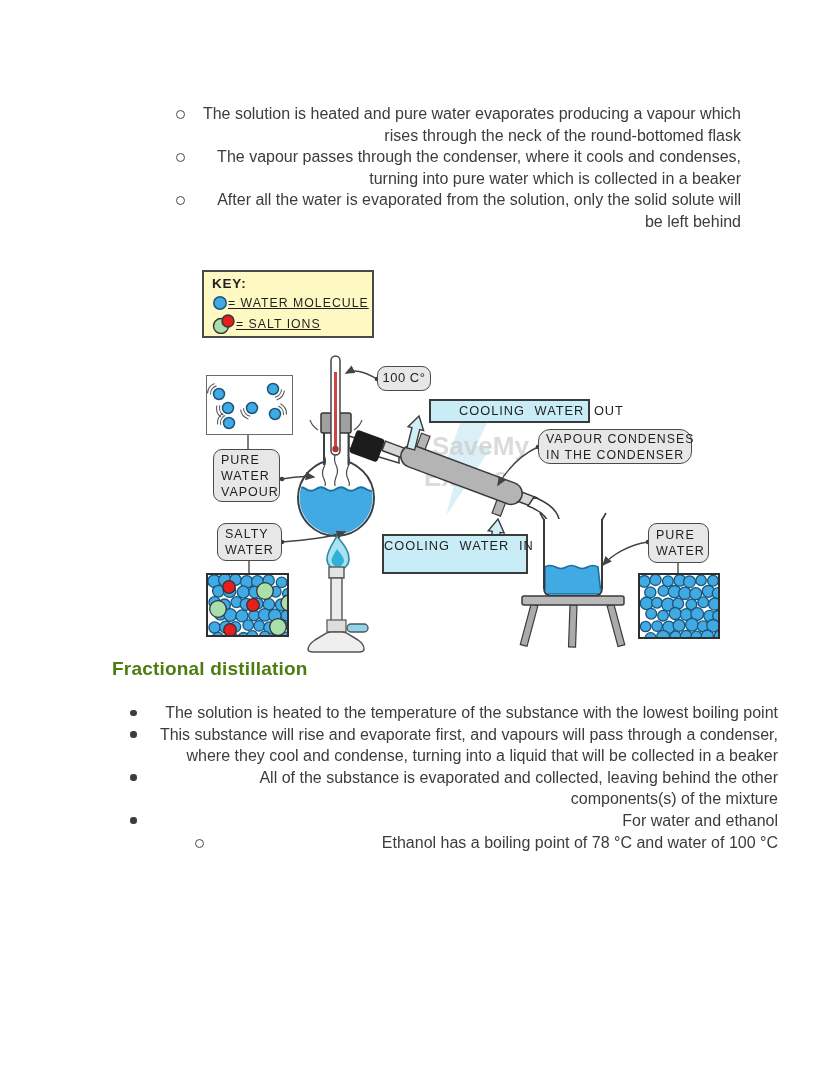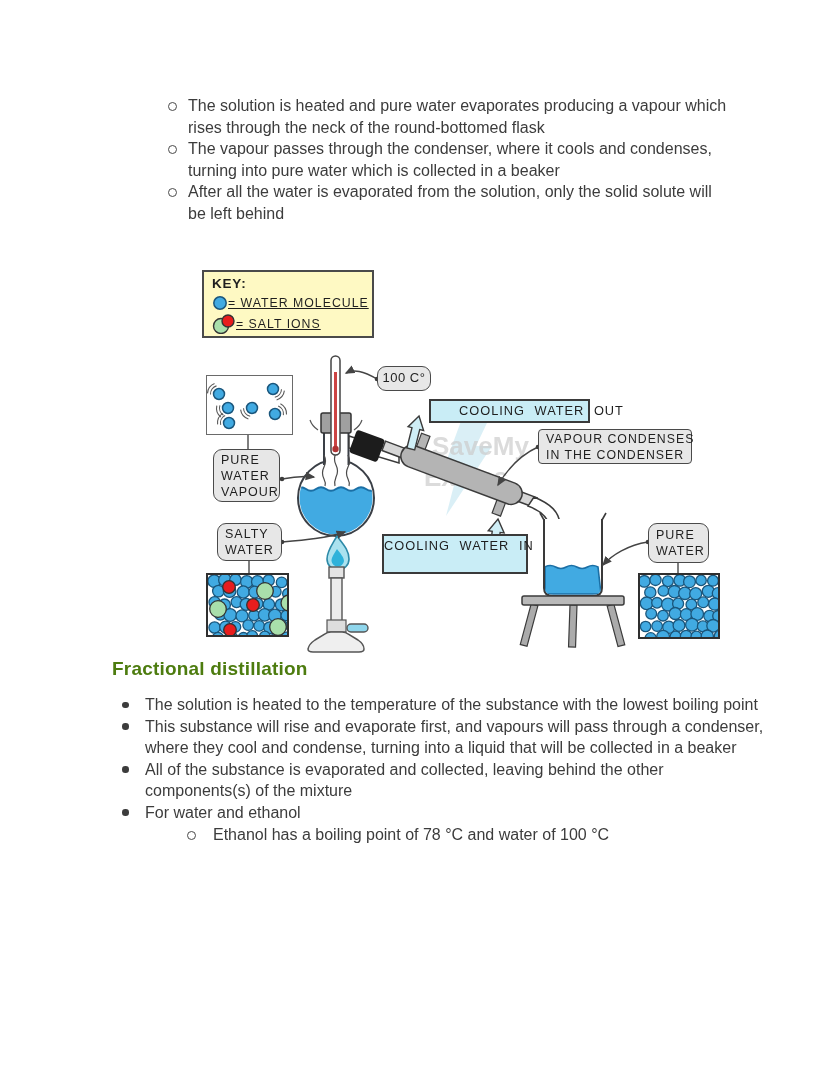--- a/index.html
+++ b/index.html
@@ -1,21 +1,21 @@
 <!DOCTYPE html>
 <html><head>
 <meta charset="utf-8">
 <style>
   html,body{margin:0;padding:0;}
   body{width:828px;height:1071px;background:#ffffff;position:relative;overflow:hidden;
        font-family:"Liberation Sans","DejaVu Sans",sans-serif;color:#3c3c3c;}
   .page{position:absolute;inset:0;}
 
   
-  ul{list-style:none;margin:0;padding:0;position:absolute;z-index:4;}
+  ul{list-style:none;margin:8px;padding:0;position:absolute;z-index:4;text-align:right;}
   .intro{left:167px;top:95px;width:566px;}
   .intro li{position:relative;padding-left:21px;font-size:16px;line-height:21.6px;color:#3c3c3c;}
   .intro li::before{content:"";position:absolute;left:1px;top:7px;width:7px;height:7px;
                     border:1.7px solid #4a4a4a;border-radius:50%;}
   .heading{position:absolute;left:112px;top:658px;margin:0;font-size:19px;font-weight:600;
            color:#4d7c0f;letter-spacing:.2px;z-index:4;}
   .fract{left:120px;top:694px;width:650px;}
   .fract li{position:relative;padding-left:25px;font-size:16px;line-height:21.6px;color:#3c3c3c;}
   .fract li::before{content:"";position:absolute;left:2px;top:7.5px;width:6.5px;height:6.5px;
                     background:#3c3c3c;border-radius:50%;}
@@ -314,21 +314,21 @@
     <div>VAPOUR</div>
   </div>
 
   <div class="d-lbl rounded" style="left:217px;top:523px;width:65px;height:38px;padding:2px 0 0 7px;line-height:16px;">
     <div>SALTY</div>
     <div>WATER</div>
   </div>
 
   <div class="cyan" style="left:429px;top:399px;width:161px;height:24px;padding-left:28px;">COOLING WATER OUT</div>
 
-  <div class="d-lbl" style="left:538px;top:429px;width:154px;height:35px;padding:2px 0 0 7px;line-height:15.5px;font-size:12.3px;border-radius:4px;">
+  <div class="d-lbl" style="left:538px;top:429px;width:154px;height:35px;padding:2px 0 0 7px;line-height:15.5px;font-size:12.3px;border-radius:12px;">
     <div>VAPOUR CONDENSES</div>
     <div>IN THE CONDENSER</div>
   </div>
 
   <div class="cyan" style="left:382px;top:534px;width:146px;height:40px;">COOLING WATER IN</div>
 
   <div class="d-lbl rounded" style="left:648px;top:523px;width:61px;height:40px;padding:3px 0 0 7px;line-height:16px;">
     <div>PURE</div>
     <div>WATER</div>
   </div>

